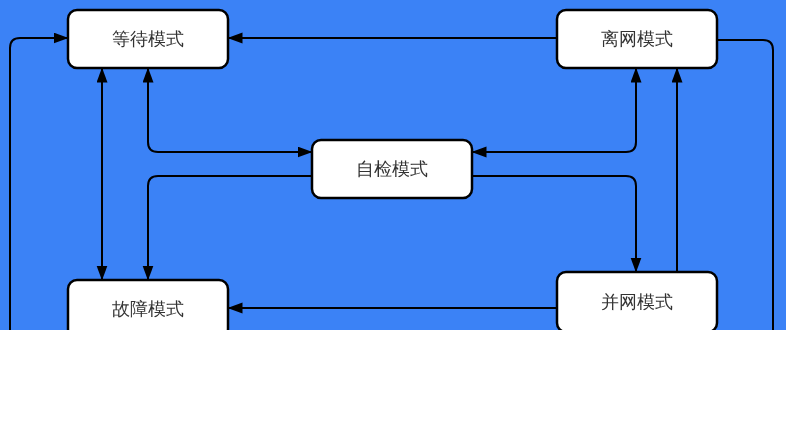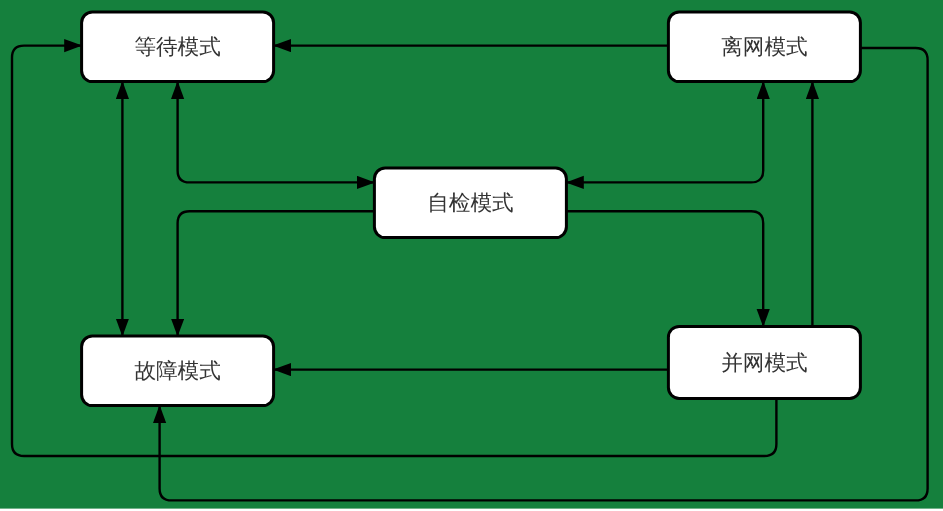--- a/index.html
+++ b/index.html
@@ -4,22 +4,22 @@
 <style>
   html, body {
     margin: 0;
     padding: 0;
     background: #ffffff;
     font-family: "DejaVu Sans", "Liberation Sans", sans-serif;
   }
   .canvas {
     position: relative;
     width: 786px;
-    height: 424px;
-    background: #15803d;
+    height: 330px;
+    background: #3b82f6;
     overflow: hidden;
   }
   svg { display: block; }
   .edge {
     fill: none;
     stroke: #000000;
     stroke-width: 2;
     stroke-linejoin: round;
   }
   .node-box {

